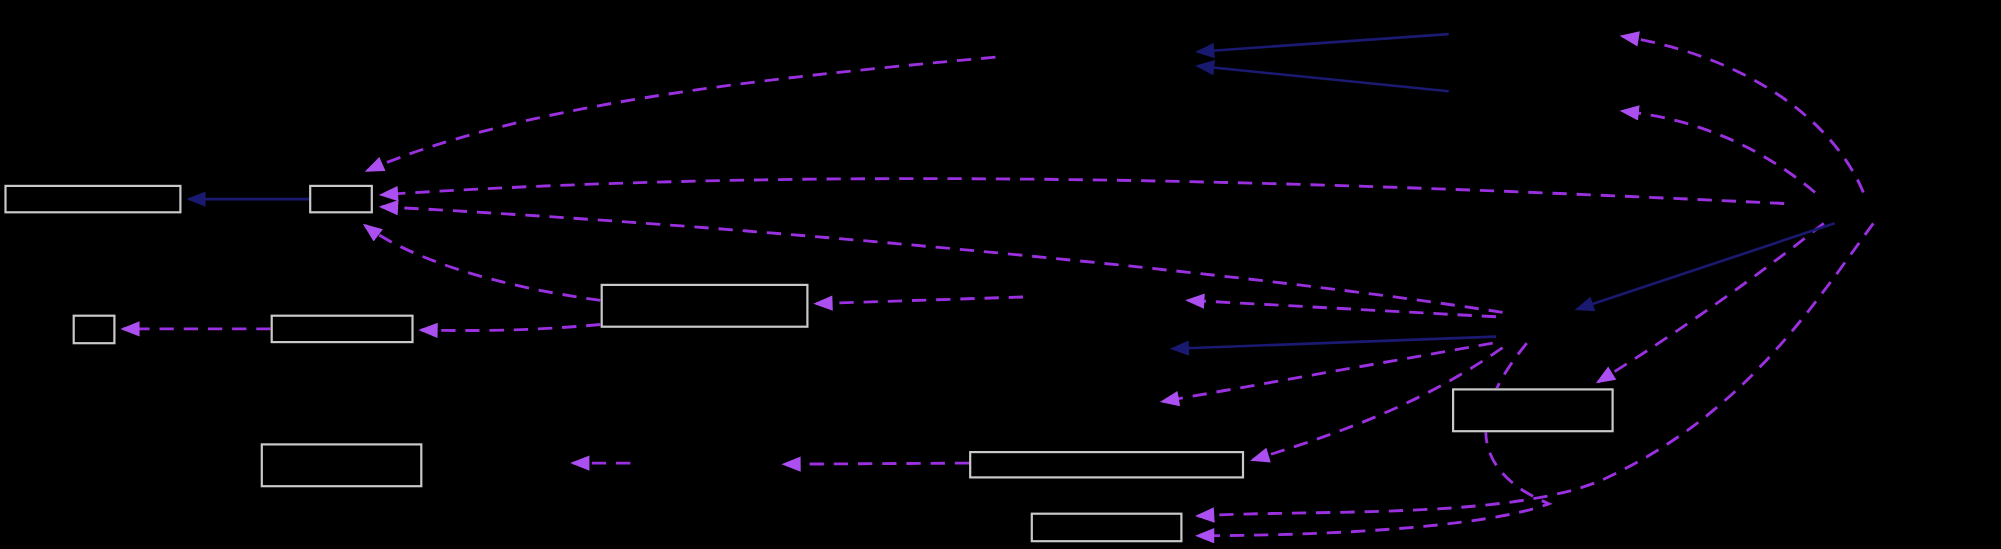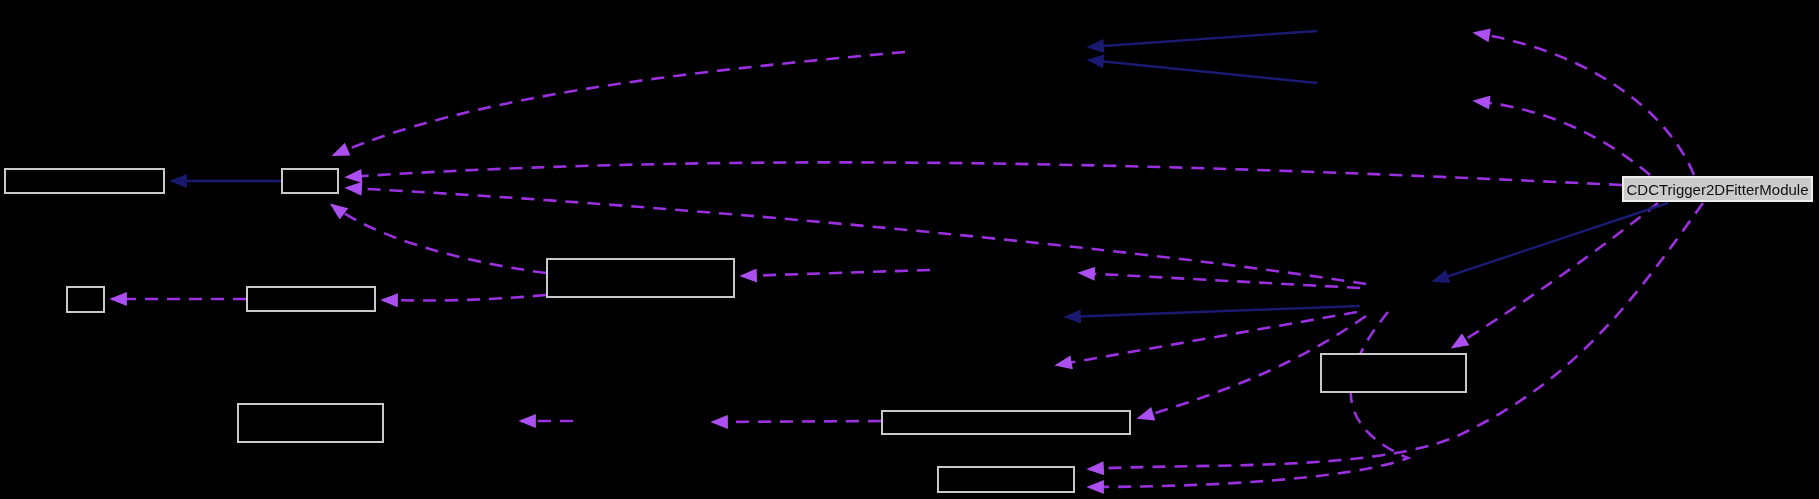--- a/index.html
+++ b/index.html
@@ -51,16 +51,13 @@
     </svg>
 <div class="node plain" style="left: 4px; top: 168px; width: 161px; height: 26px;"><span class="node-label"></span></div>
     <div class="node plain" style="left: 281px; top: 168px; width: 58px; height: 26px;"><span class="node-label"></span></div>
     <div class="node plain" style="left: 546px; top: 258px; width: 189px; height: 40px;"><span class="node-label"></span></div>
     <div class="node plain" style="left: 66px; top: 286px; width: 39px; height: 27px;"><span class="node-label"></span></div>
     <div class="node plain" style="left: 246px; top: 286px; width: 130px; height: 26px;"><span class="node-label"></span></div>
     <div class="node plain" style="left: 237px; top: 403px; width: 147px; height: 40px;"><span class="node-label"></span></div>
     <div class="node plain" style="left: 881px; top: 410px; width: 250px; height: 25px;"><span class="node-label"></span></div>
     <div class="node plain" style="left: 937px; top: 466px; width: 138px; height: 27px;"><span class="node-label"></span></div>
     <div class="node plain" style="left: 1320px; top: 353px; width: 147px; height: 40px;"><span class="node-label"></span></div>
-    <div class="node current" style="left: 1622px; top: 176px; width: 191px; height: 26px;">
-      <span class="node-label">CDCTrigger2DFitterModule</span>
-    </div>
   </div>
 
 </body></html>

